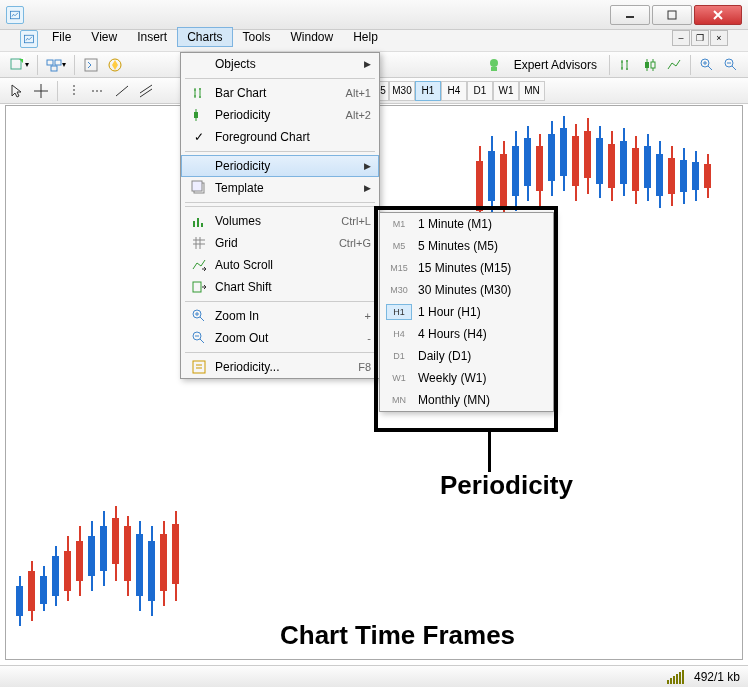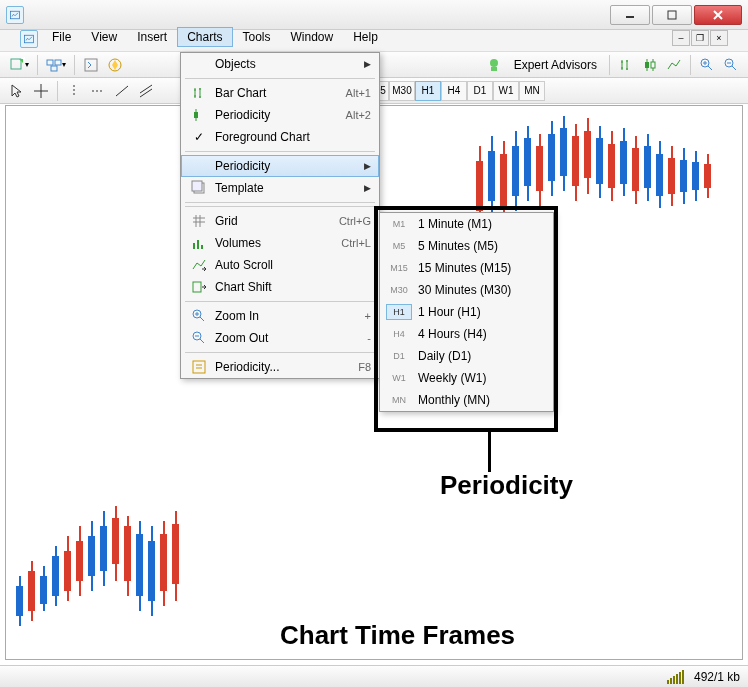--- a/index.html
+++ b/index.html
@@ -419,36 +419,36 @@
         </svg>
       </span>
       <span class="dd-label">Template</span>
       <span class="dd-arrow">▶</span>
     </div>
     <div class="dd-sep"></div>
     <div class="dd-sep"></div>
     <div class="dd-item">
       <span class="dd-icon">
         <svg class="ico" viewBox="0 0 16 16">
-          <path d="M2 5 h12 M2 9 h12 M5 2 v12 M9 2 v12" stroke="#888"></path>
-        </svg>
-      </span>
-      <span class="dd-label">Grid</span>
-      <span class="dd-shortcut">Ctrl+G</span>
-    </div>
-    <div class="dd-item">
-      <span class="dd-icon">
-        <svg class="ico" viewBox="0 0 16 16">
           <rect x="2" y="8" width="2" height="6" fill="#393"></rect>
           <rect x="6" y="5" width="2" height="9" fill="#393"></rect>
           <rect x="10" y="10" width="2" height="4" fill="#393"></rect>
         </svg>
       </span>
       <span class="dd-label">Volumes</span>
       <span class="dd-shortcut">Ctrl+L</span>
+    </div>
+    <div class="dd-item">
+      <span class="dd-icon">
+        <svg class="ico" viewBox="0 0 16 16">
+          <path d="M2 5 h12 M2 9 h12 M5 2 v12 M9 2 v12" stroke="#888"></path>
+        </svg>
+      </span>
+      <span class="dd-label">Grid</span>
+      <span class="dd-shortcut">Ctrl+G</span>
     </div>
     <div class="dd-item">
       <span class="dd-icon">
         <svg class="ico" viewBox="0 0 16 16">
           <path d="M2 12 L6 6 L10 9 L14 3" fill="none" stroke="#393"></path>
           <path d="M11 12 h4 M13 10 l2 2 l-2 2" fill="none" stroke="#333"></path>
         </svg>
       </span>
       <span class="dd-label">Auto Scroll</span>
     </div>

